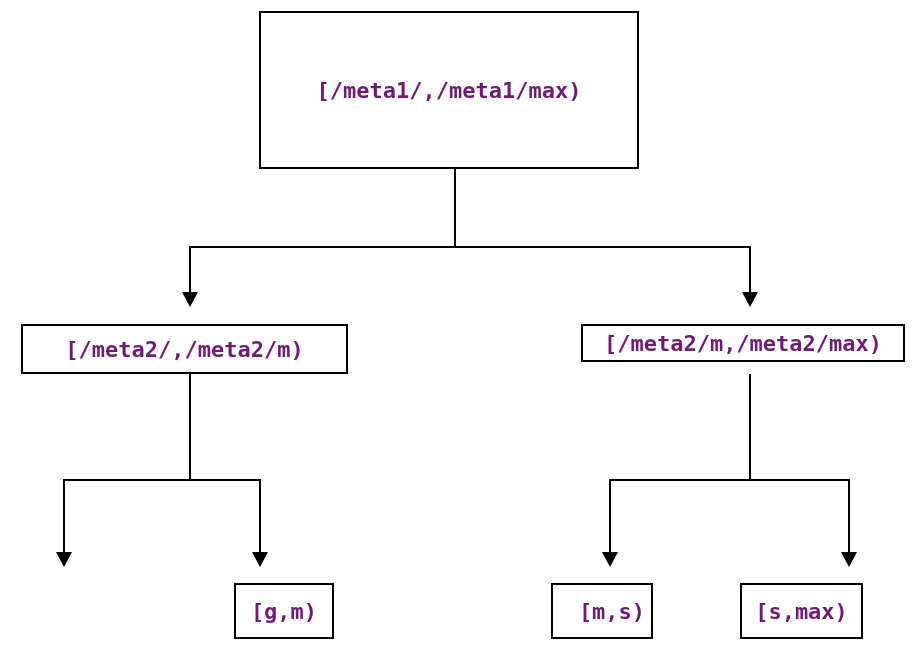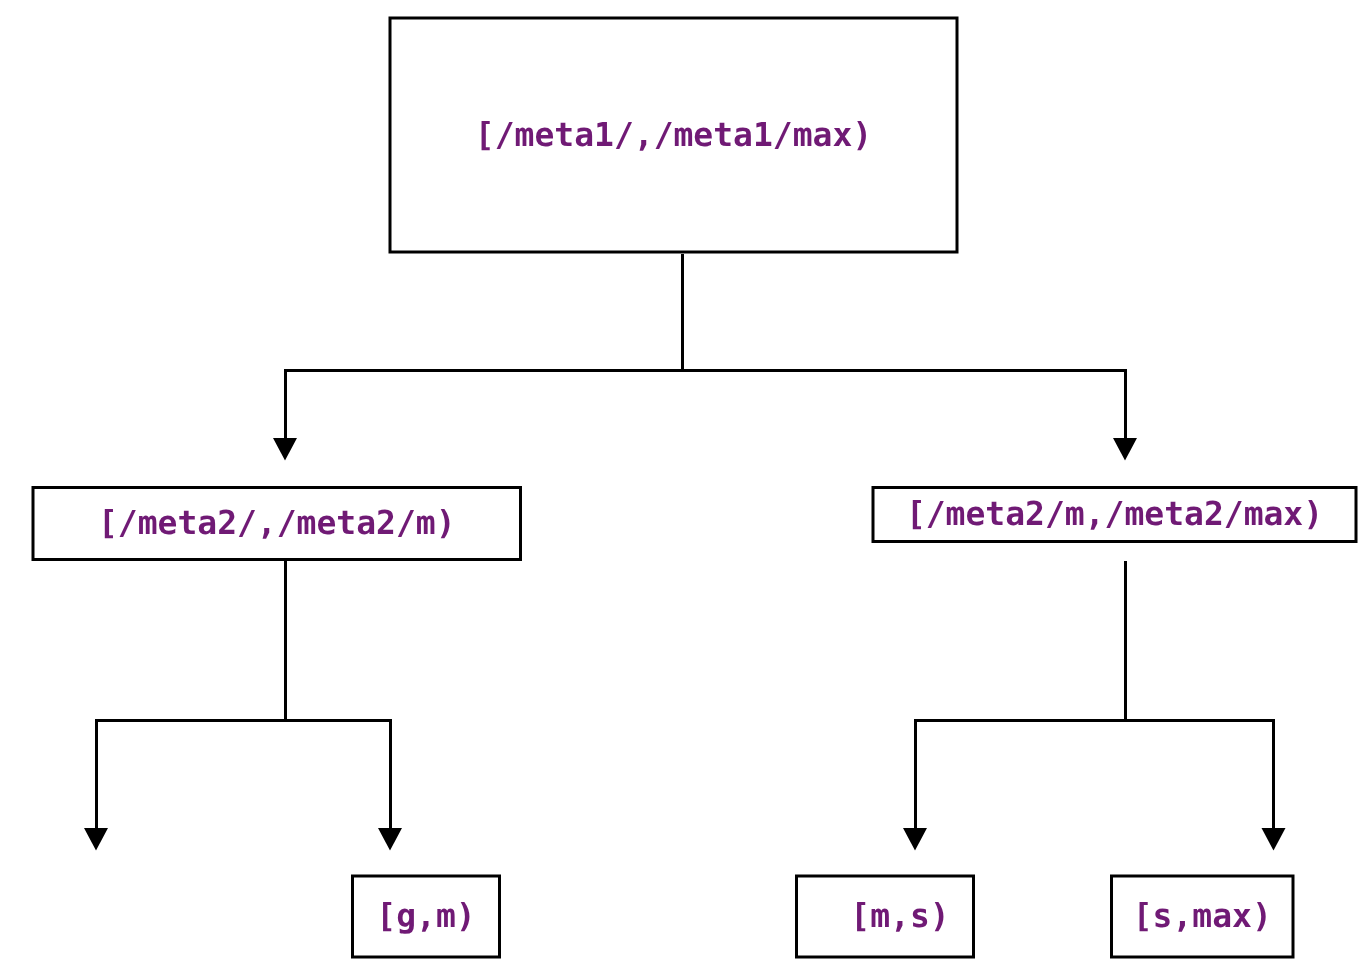--- a/index.html
+++ b/index.html
@@ -43,21 +43,21 @@
     font-family: "DejaVu Sans Mono", "Liberation Mono", monospace;
     font-size: 22px;
     font-weight: 600;
     white-space: nowrap;
   }
   .n-root  { left: 259px; top: 11px;  width: 380px; height: 158px; }
   .n-l2a   { left: 21px;  top: 324px; width: 327px; height: 50px; }
   .n-l2b   { left: 581px; top: 324px; width: 324px; height: 38px; }
   .n-ag    { left: 6px;   top: 583px; width: 105px; height: 56px; }
   .n-gm    { left: 203px; top: 583px; width: 100px; height: 56px; margin-left: 31px; }
-  .n-ms    { left: 530px; top: 583px; width: 120px; height: 56px; padding-left: 20px; }
+  .n-ms    { left: 551px; top: 583px; width: 102px; height: 56px; padding-left: 20px; }
   .n-smax  { left: 740px; top: 583px; width: 123px; height: 56px; }
 </style>
 </head>
 <body>
 
 <div class="canvas">
 
   <svg class="connectors" viewBox="0 0 912 652" xmlns="http://www.w3.org/2000/svg">
 
     <g>

